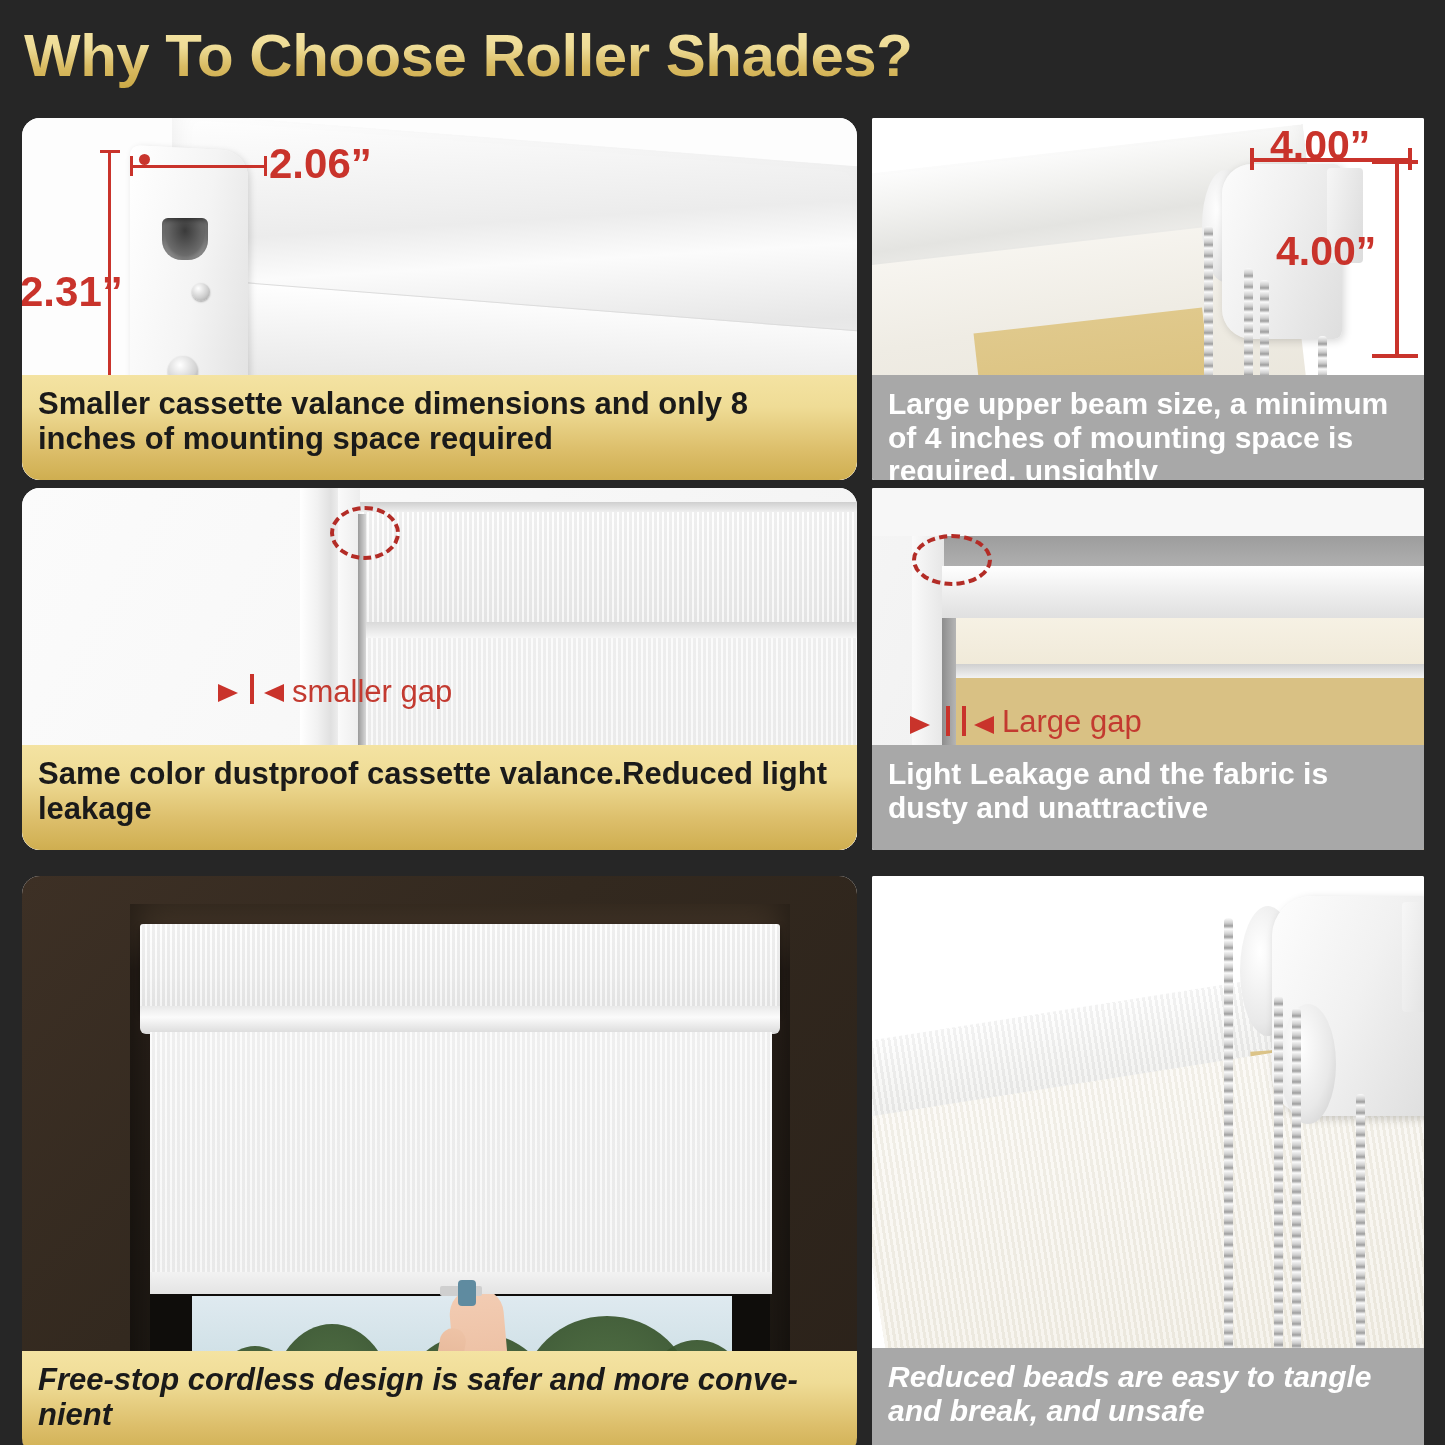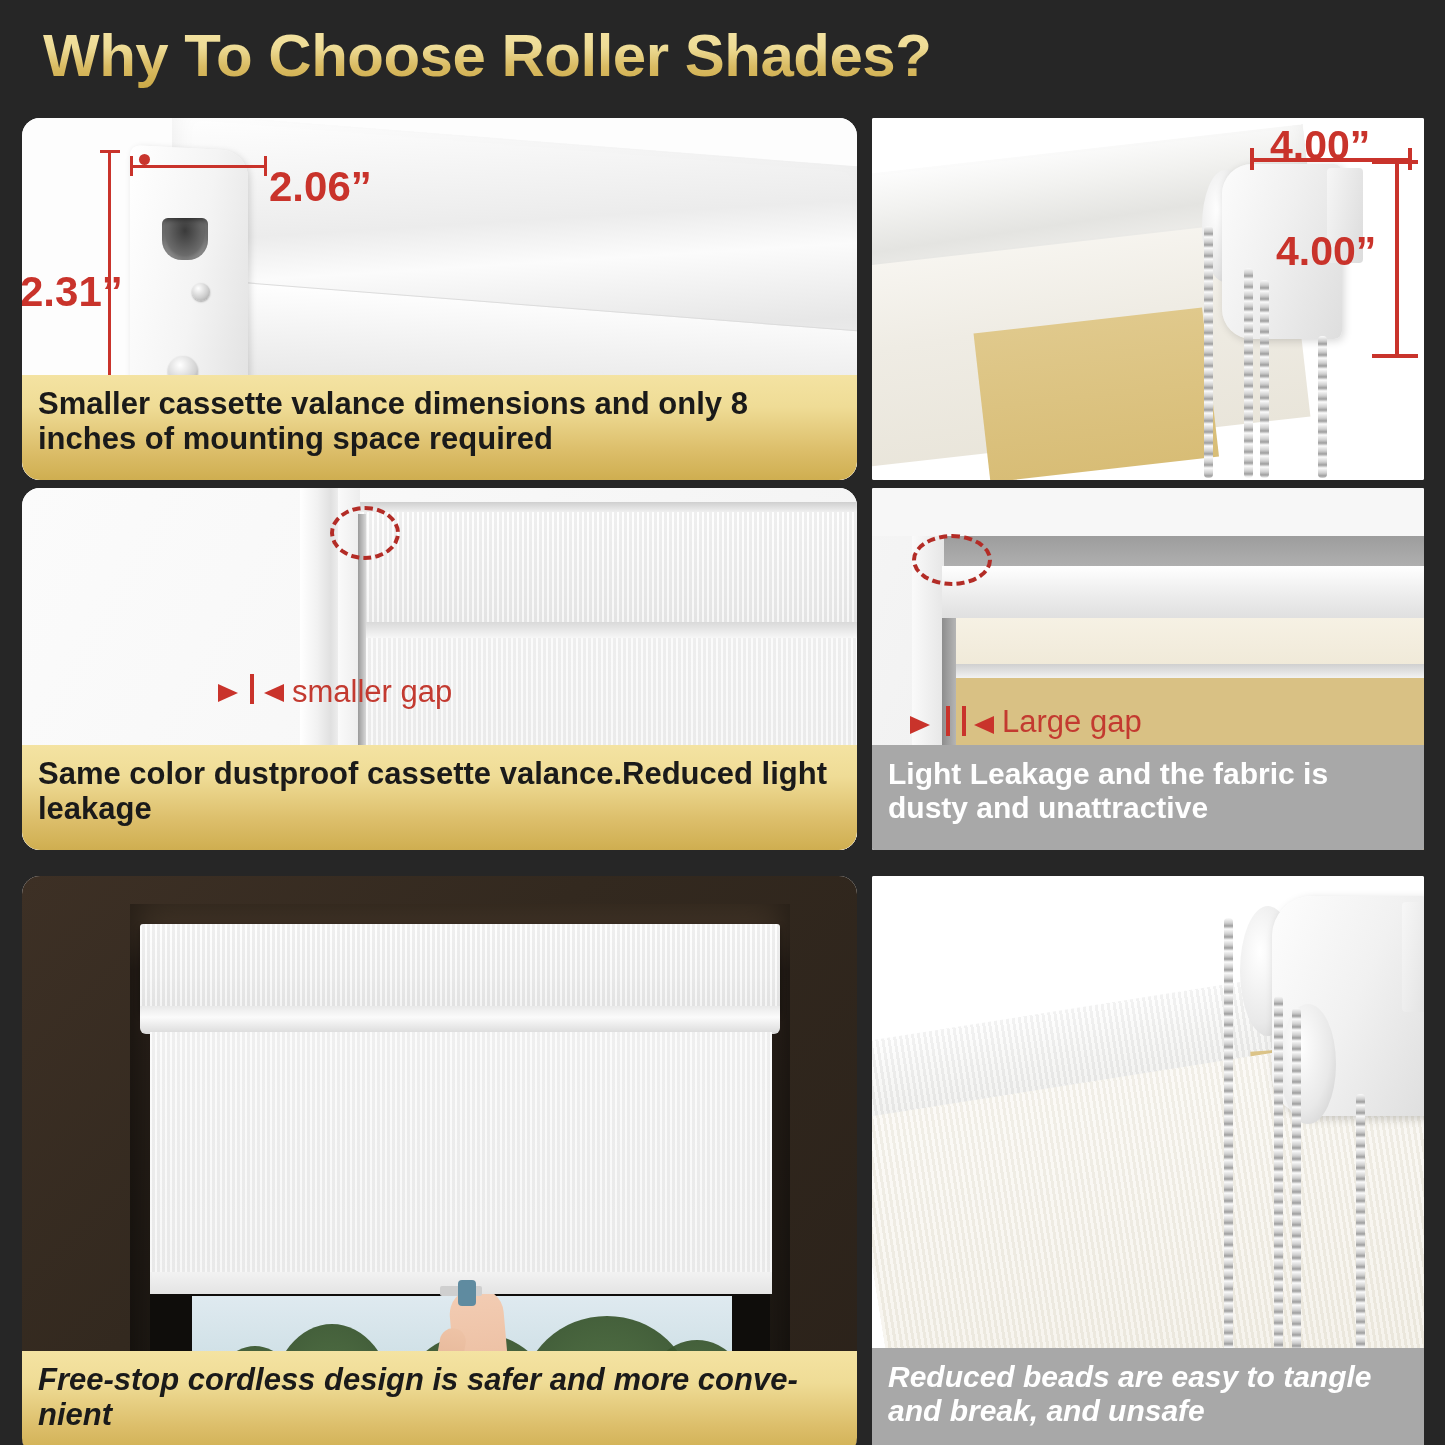--- a/index.html
+++ b/index.html
@@ -7,21 +7,21 @@
   body {
     background:#262626;
     font-family:"Liberation Sans", sans-serif;
     overflow:hidden;
     position:relative;
   }
 
   
   .title-bar{
     position:absolute; left:0; top:0; width:1445px; height:110px;
-    display:flex; align-items:center; padding-left:43px;
+    display:flex; align-items:center; padding-left:24px;
   }
   .title-text{
     font-size:60px; font-weight:bold; letter-spacing:-0.5px;
     background:linear-gradient(180deg,#f6e6a8 0%,#eedc96 38%,#d9bb63 66%,#c9a743 100%);
     -webkit-background-clip:text; background-clip:text; color:transparent;
     -webkit-text-fill-color:transparent;
     text-shadow:none;
     white-space:nowrap;
   }
 
@@ -99,21 +99,21 @@
   .dim{ position:absolute; color:#c9332b; font-weight:bold; }
   .dim-line{ position:absolute; background:#c9332b; }
 
   .d1-vline{ left:86px; top:32px; width:3px; height:290px; }
   .d1-vtop{ left:78px; top:32px; width:20px; height:3px; }
   .d1-vbot{ left:78px; top:319px; width:20px; height:3px; }
   .d1-vlabel{ left:-2px; top:150px; font-size:42px; }
   .d1-hline{ left:110px; top:47px; width:135px; height:3px; }
   .d1-hl{ left:108px; top:38px; width:3px; height:20px; }
   .d1-hr{ left:242px; top:38px; width:3px; height:20px; }
-  .d1-hlabel{ left:247px; top:22px; font-size:42px;margin-top:23px; }
+  .d1-hlabel{ left:247px; top:22px; font-size:42px; }
 
   
   .p2-bg{ position:absolute; inset:0; background:#ffffff; }
   .p2-roll{
     position:absolute; left:-20px; top:58px; width:460px; height:112px;
     background:linear-gradient(178deg,#fdfdfd 0%,#f2f2f0 30%,#e4e4e1 62%,#f4f3f0 100%);
     transform:rotate(-6.5deg); transform-origin:left center;
     box-shadow:inset 0 -10px 18px rgba(0,0,0,.05);
   }
   .p2-fab{
@@ -394,20 +394,21 @@
       <div class="dim-line d2-hline"></div>
       <div class="dim-line d2-hl"></div>
       <div class="dim-line d2-hr"></div>
       <div class="dim d2-hlabel">4.00”</div>
 
       <div class="dim-line d2-vline"></div>
       <div class="dim-line d2-vtop"></div>
       <div class="dim-line d2-vbot"></div>
       <div class="dim d2-vlabel">4.00”</div>
     </div>
+    <div class="caption gray">Large upper beam size, a minimum of 4 inches of mounting space is required, unsightly</div>
   </div>
 
   <div class="panel left r2">
     <div class="photo">
       <div class="p3-bg"></div>
       <div class="p3-frame"></div>
       <div class="p3-frame2"></div>
       <div class="p3-head"></div>
       <div class="p3-val"></div>
       <div class="p3-lip"></div>

